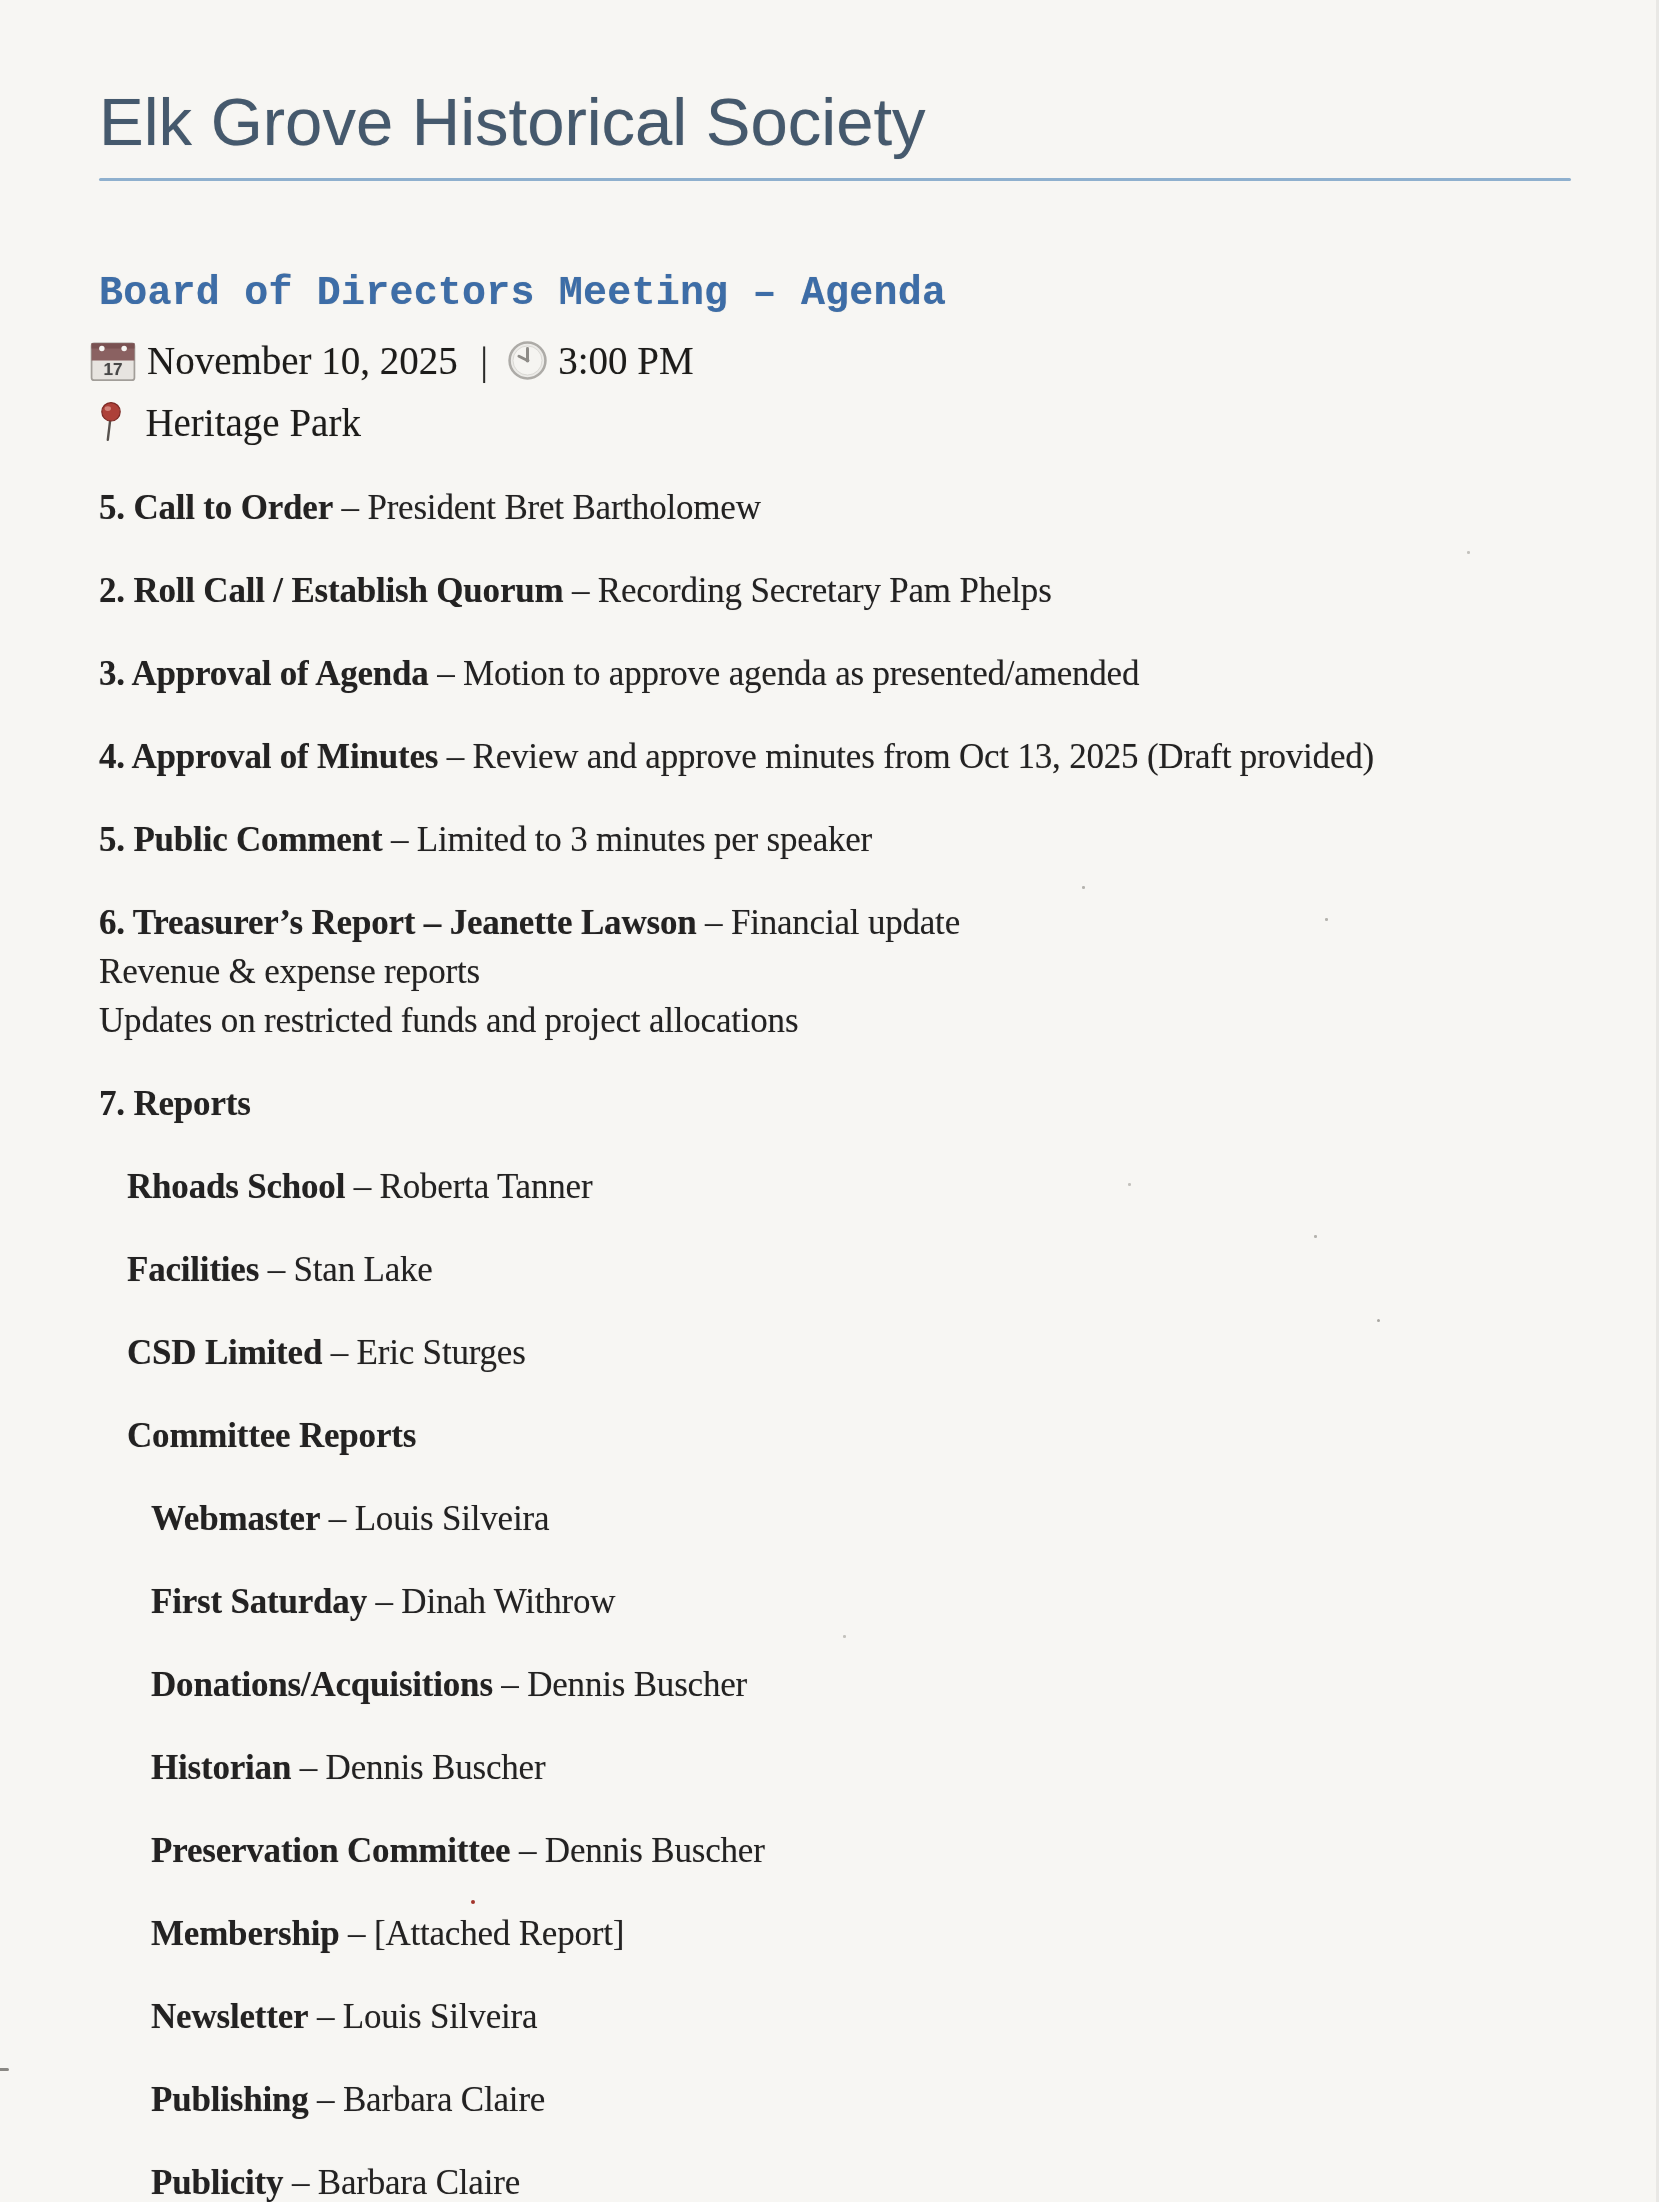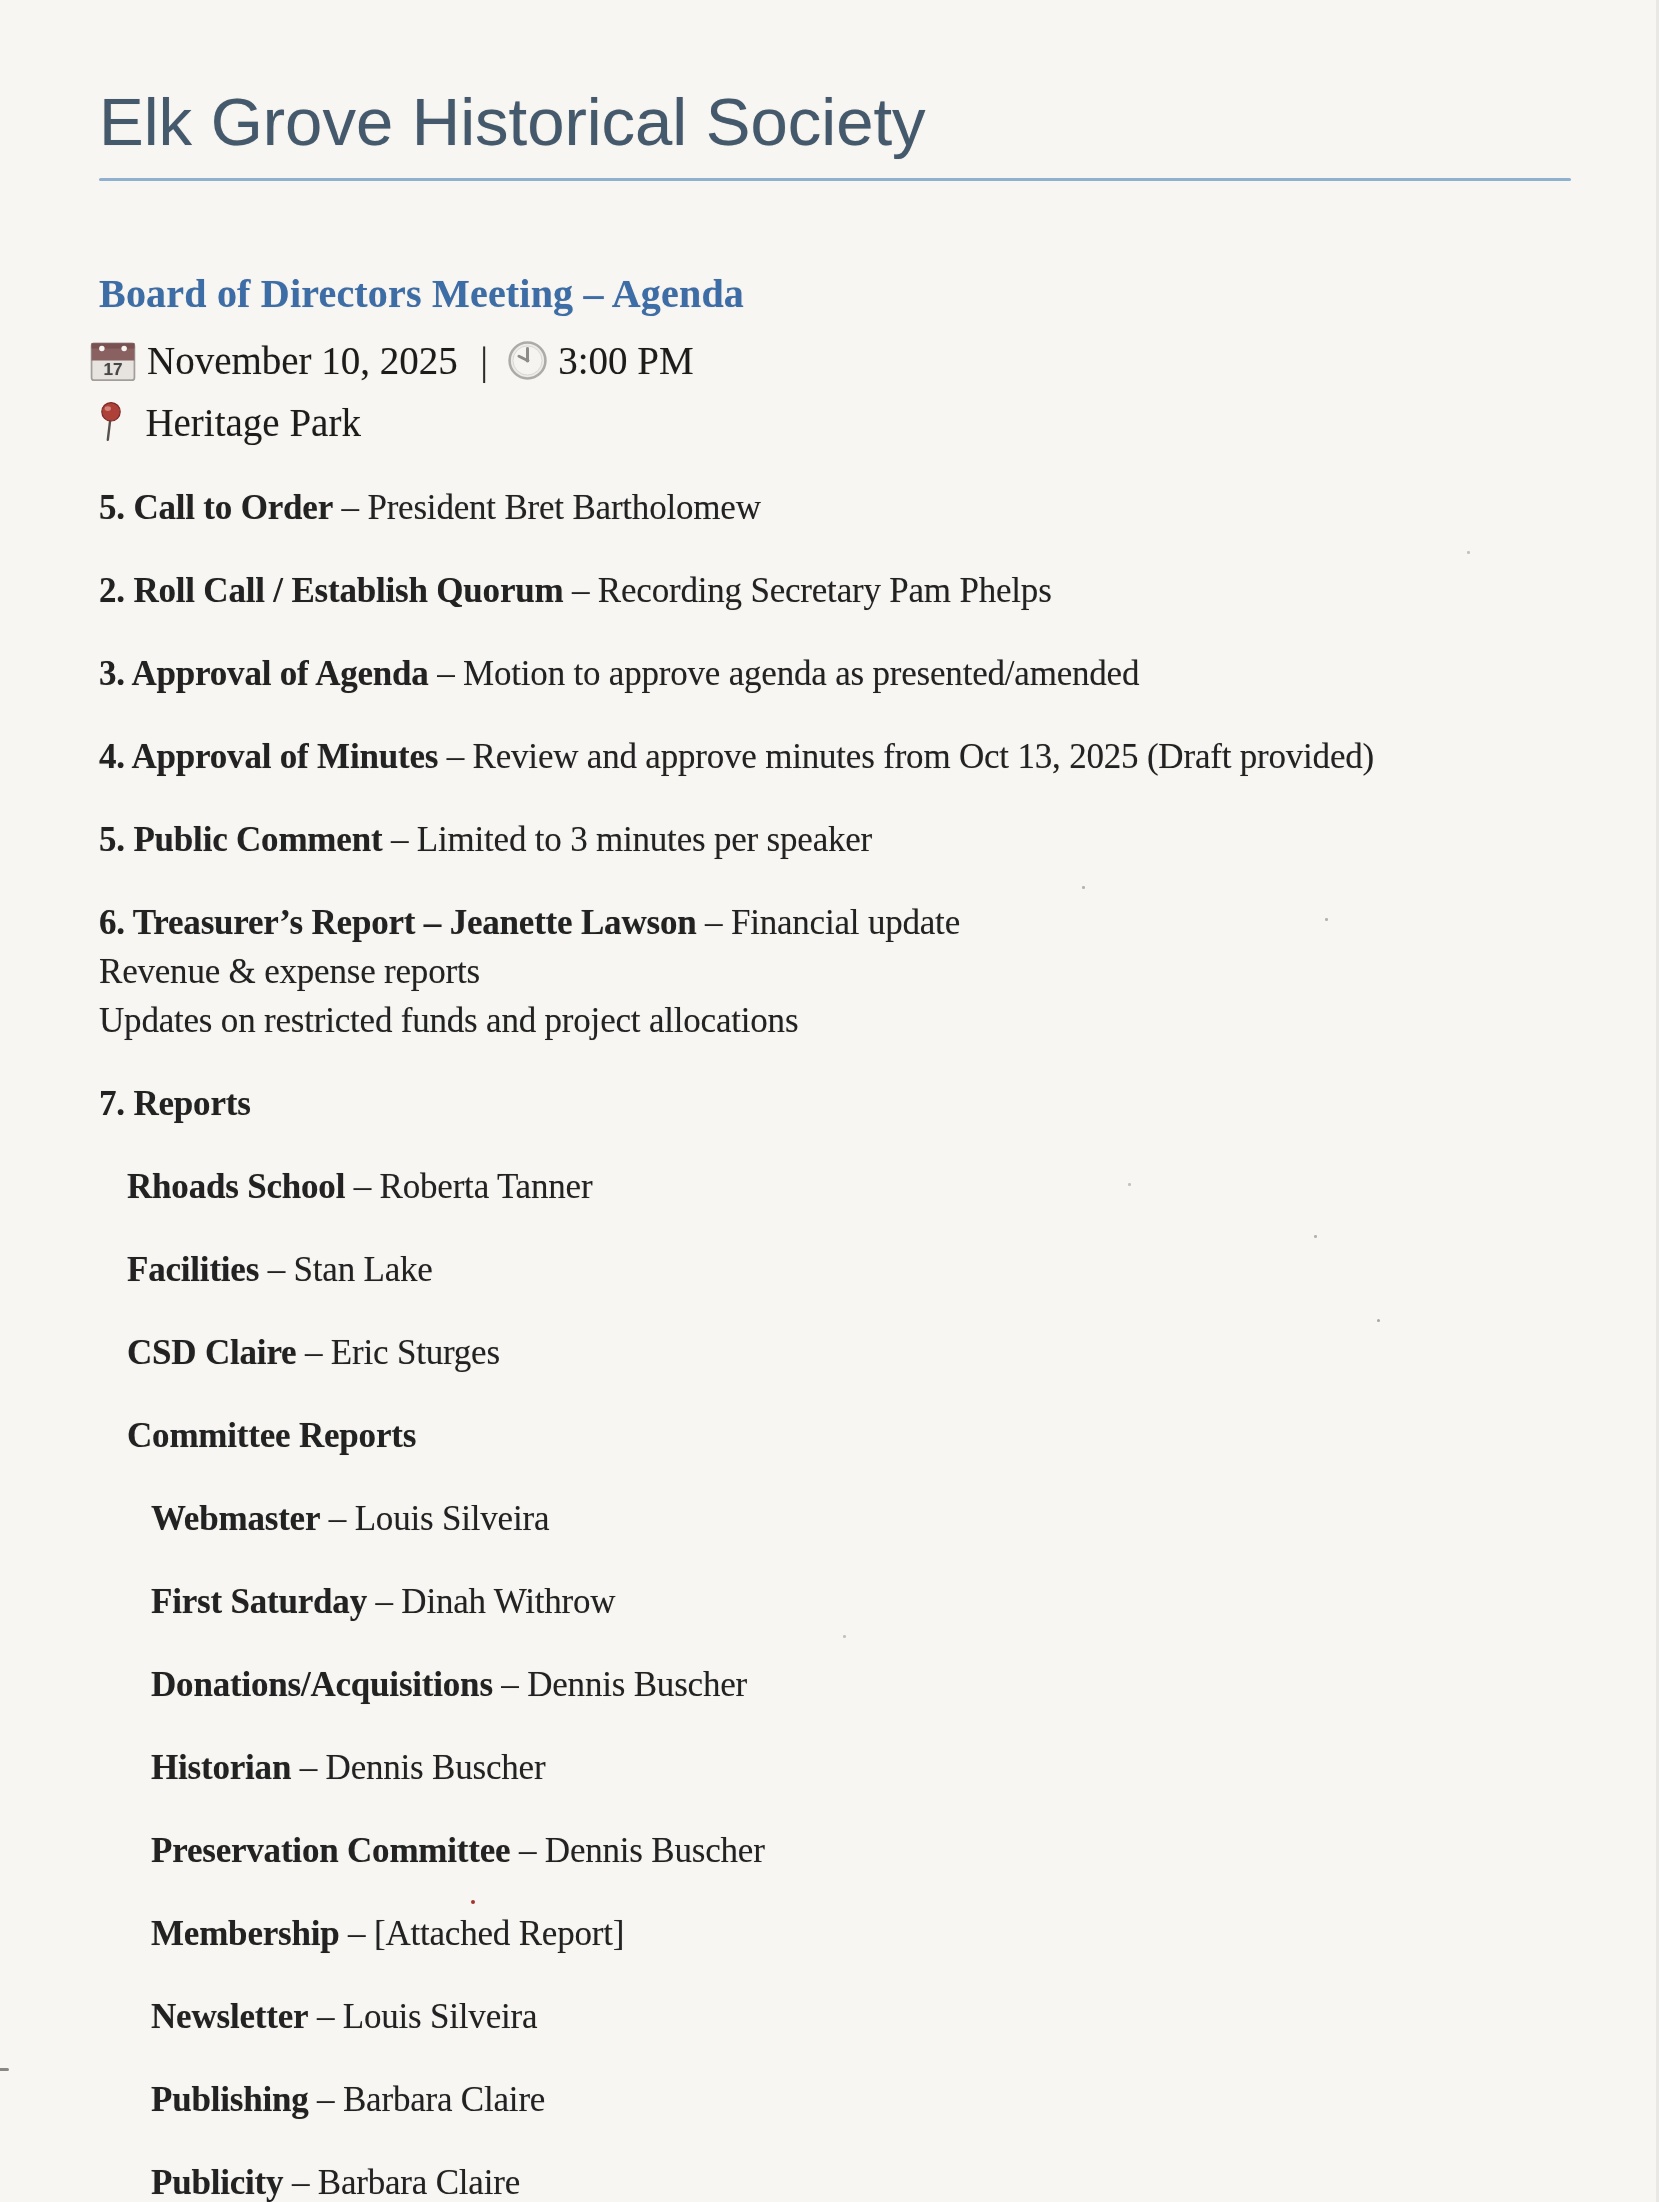--- a/index.html
+++ b/index.html
@@ -25,21 +25,21 @@
     color: var(--c-title, #45596d);
   }
   .rule {
     margin-top: 20.6px;
     height: 3.4px;
     background: var(--c-rule, #8fb0ce);
     border-radius: 1.7px;
   }
   .heading {
     margin: 86px 0 12px 0;
-    font-family: Liberation Serif, serif;
+    font-family: Liberation Mono, monospace;
     font-weight: 700;
     font-size: 40px;
     line-height: 53px;
     letter-spacing: 0.2px;
     color: var(--c-heading, #3d6da7);
   }
   .meta { display: flex; align-items: center; font-size: 39px; line-height: 52px; color: #1d1c1a; }
   .meta.date-line { margin-top: 14.6px; gap: 10.3px; }
   .meta.loc-line  { margin-top: 10px;  gap: 22.4px; }
   .meta .pipe { margin: 0 8.6px 0 12px; color: #2a2a28; }
@@ -103,21 +103,21 @@
       <div class="item lvl0"><span class="b">2. Roll Call / Establish Quorum</span><span> – Recording Secretary Pam Phelps</span></div>
       <div class="item lvl0"><span class="b">3. Approval of Agenda</span><span> – Motion to approve agenda as presented/amended</span></div>
       <div class="item lvl0"><span class="b">4. Approval of Minutes</span><span> – Review and approve minutes from Oct 13, 2025 (Draft provided)</span></div>
       <div class="item lvl0"><span class="b">5. Public Comment</span><span> – Limited to 3 minutes per speaker</span></div>
       <div class="item lvl0"><span class="b">6. Treasurer’s Report – Jeanette Lawson</span><span> – Financial update</span></div>
       <div class="cont lvl0">Revenue &amp; expense reports</div>
       <div class="cont lvl0">Updates on restricted funds and project allocations</div>
       <div class="item lvl0"><span class="b">7. Reports</span></div>
       <div class="item lvl1"><span class="b">Rhoads School</span><span> – Roberta Tanner</span></div>
       <div class="item lvl1"><span class="b">Facilities</span><span> – Stan Lake</span></div>
-      <div class="item lvl1"><span class="b">CSD Claire</span><span> – Eric Sturges</span></div>
+      <div class="item lvl1"><span class="b">CSD Limited</span><span> – Eric Sturges</span></div>
       <div class="item lvl1"><span class="b">Committee Reports</span></div>
       <div class="item lvl2"><span class="b">Webmaster</span><span> – Louis Silveira</span></div>
       <div class="item lvl2"><span class="b">First Saturday</span><span> – Dinah Withrow</span></div>
       <div class="item lvl2"><span class="b">Donations/Acquisitions</span><span> – Dennis Buscher</span></div>
       <div class="item lvl2"><span class="b">Historian</span><span> – Dennis Buscher</span></div>
       <div class="item lvl2"><span class="b">Preservation Committee</span><span> – Dennis Buscher</span></div>
       <div class="item lvl2"><span class="b">Membership</span><span> – [Attached Report]</span></div>
       <div class="item lvl2"><span class="b">Newsletter</span><span> – Louis Silveira</span></div>
       <div class="item lvl2"><span class="b">Publishing</span><span> – Barbara Claire</span></div>
       <div class="item lvl2"><span class="b">Publicity</span><span> – Barbara Claire</span></div>

